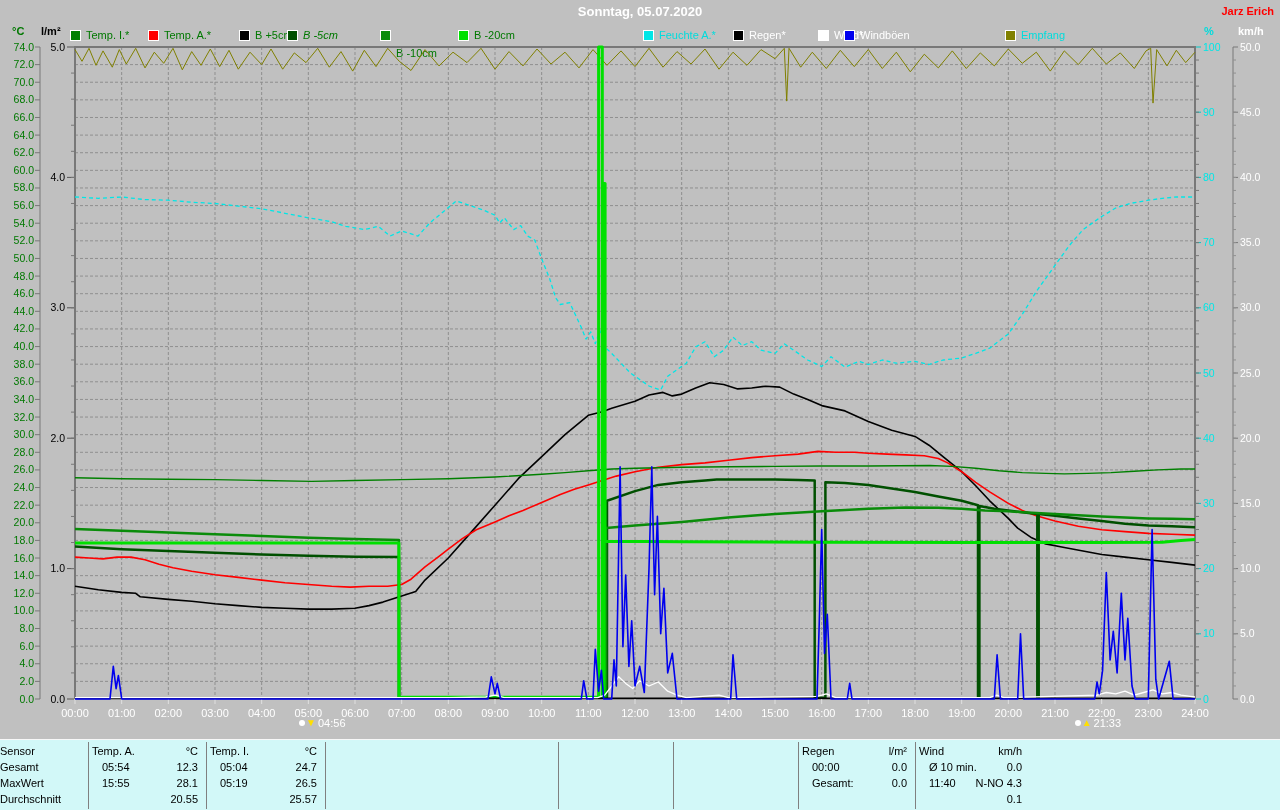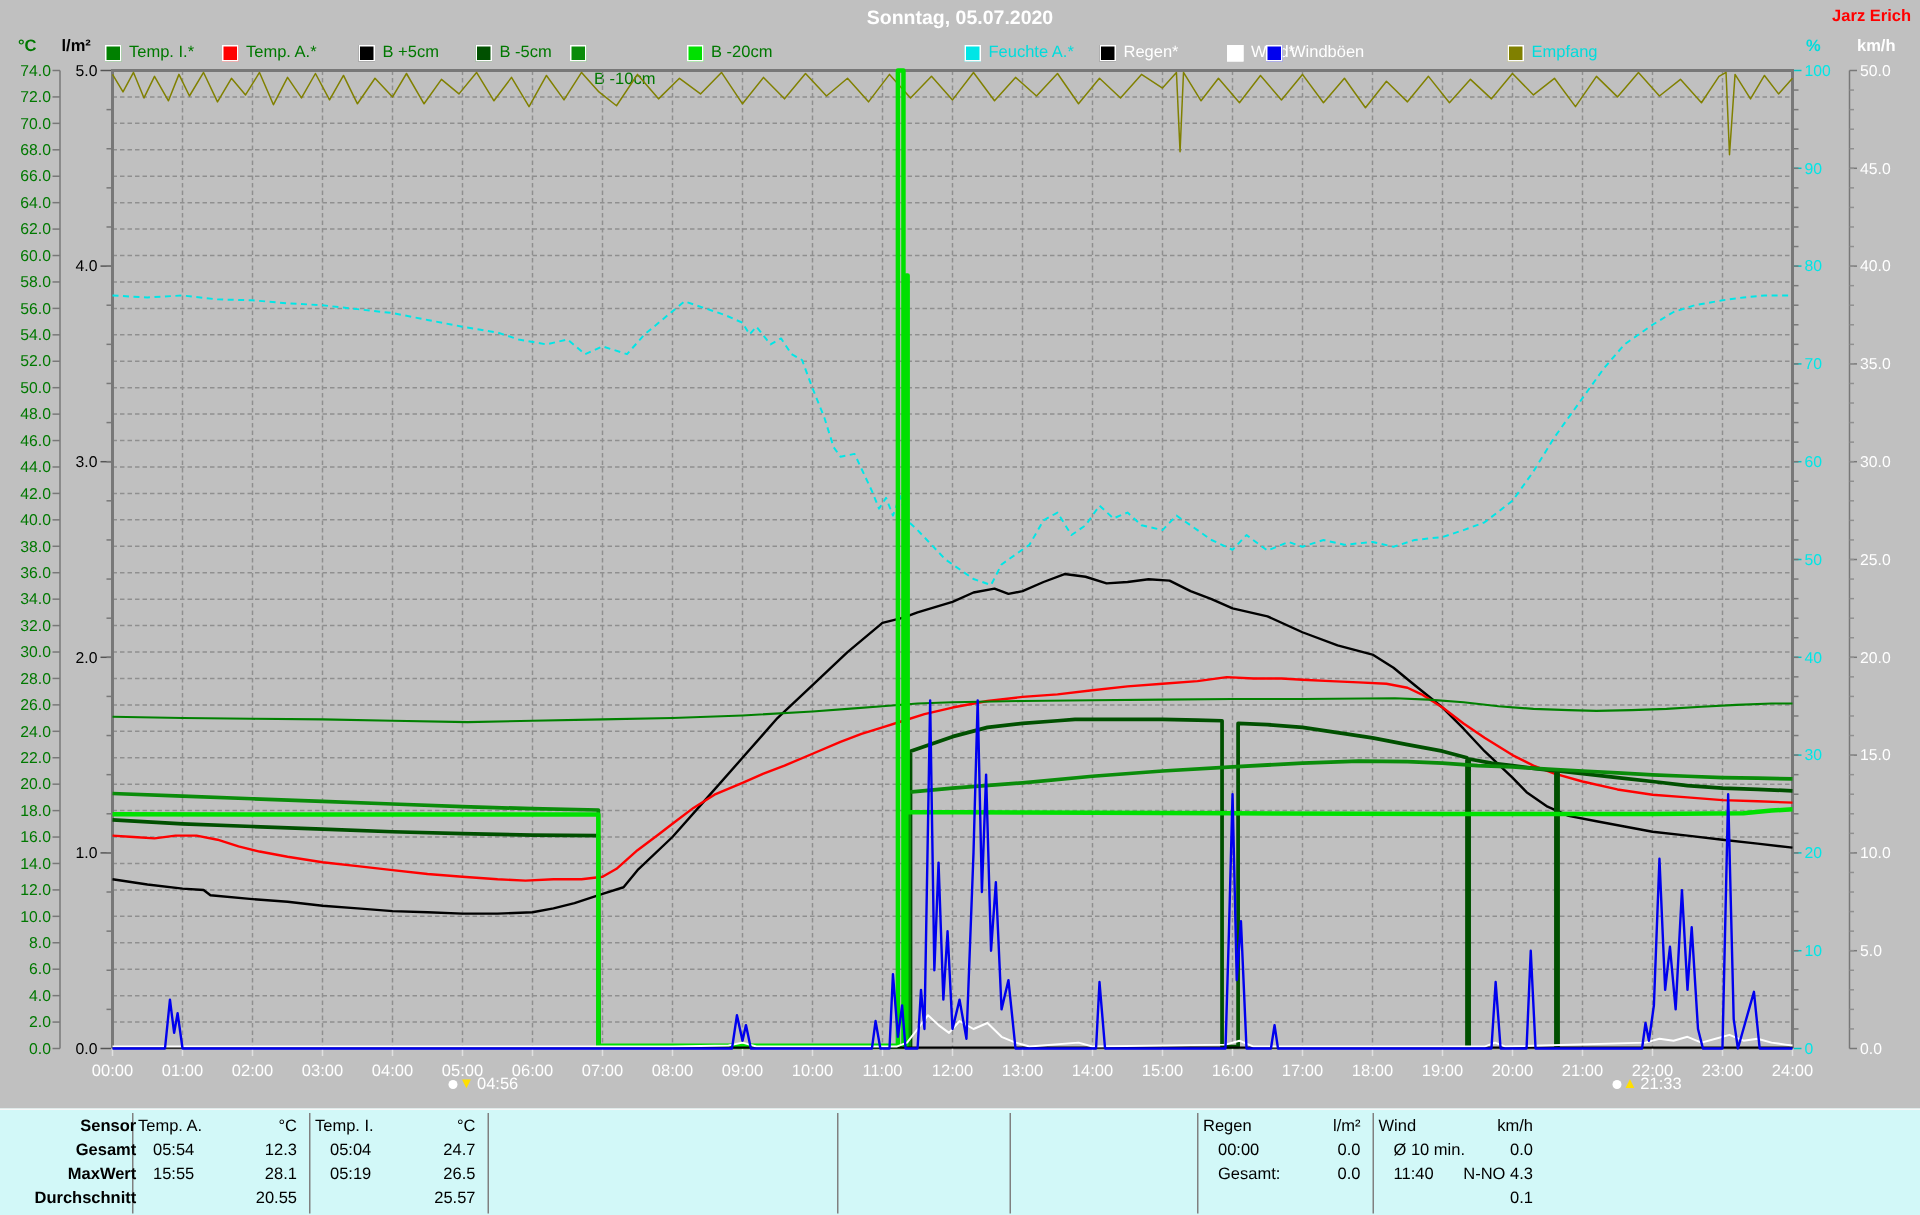--- a/index.html
+++ b/index.html
@@ -11,22 +11,22 @@
   #author{top:5px;right:6px;color:#ff0000;font-size:11px;font-weight:bold;}
   .unit-label{font-size:11px;font-weight:bold;top:25px;}
   #chart-wrap{top:0;left:0;}
   #legend{top:29px;left:0;width:1280px;height:14px;}
   .legend-item{position:absolute;top:0;height:13px;display:flex;align-items:center;}
   .legend-swatch{width:9px;height:9px;border:1px solid #ffffff;margin-right:5px;flex:none;}
   .legend-text{font-size:11px;line-height:13px;white-space:nowrap;}
   #info-table{top:739px;left:0;width:1280px;height:71px;background:#d2f8f8;
               border-top:1px solid #f8f8f8;}
   .tbl-divider{position:absolute;top:2px;bottom:2px;width:1px;background:#808080;}
-  .tbl-rowlabels{position:absolute;left:23px;top:3px;font-size:11px;font-weight:bold;
-                 color:#000;line-height:16px;text-align:right;}
+  .tbl-rowlabels{position:absolute;left:0;top:3px;font-size:11px;font-weight:normal;
+                 color:#000;line-height:16px;}
   .tbl-col{position:absolute;top:3px;font-size:11px;color:#000;line-height:16px;}
   .tbl-line{display:flex;justify-content:space-between;}
   .tbl-line .l{padding-left:10px;white-space:nowrap;}
   .tbl-line .r{padding-right:4px;white-space:nowrap;}
   .tbl-head{font-weight:normal;}
   .sun-marker{position:absolute;top:716px;height:14px;display:flex;align-items:center;
               font-size:11px;color:#ffffff;}
   .sun-glyph{color:#ffdf00;font-size:10px;margin-right:2px;line-height:10px;}
   .sun-dot{width:6px;height:6px;background:#ffffff;border-radius:50%;margin-right:1px;}
 </style>
@@ -47,21 +47,21 @@
       <span class="legend-text" style="color: rgb(0, 120, 0);">Temp. I.*</span>
     </div>
     <div class="legend-item" style="left: 148px;">
       <span class="legend-swatch" style="background: rgb(255, 0, 0);"></span>
       <span class="legend-text" style="color: rgb(0, 120, 0);">Temp. A.*</span>
     </div>
     <div class="legend-item" style="left: 222px; margin-left: 17px;">
       <span class="legend-swatch" style="background: rgb(0, 0, 0);"></span>
       <span class="legend-text" style="color: rgb(0, 120, 0);">B +5cm</span>
     </div>
-    <div class="legend-item" style="left: 317px;">
+    <div class="legend-item" style="left: 287px; font-style: italic;">
       <span class="legend-swatch" style="background: rgb(0, 80, 0);"></span>
       <span class="legend-text" style="color: rgb(0, 120, 0);">B -5cm</span>
     </div>
     <div class="legend-item" style="left: 380px;">
       <span class="legend-swatch" style="background: rgb(10, 140, 10);"></span>
       <span class="legend-text" style="color: rgb(0, 120, 0); margin-top: 36px;">B -10cm</span>
     </div>
     <div class="legend-item" style="left: 458px;">
       <span class="legend-swatch" style="background: rgb(0, 224, 0);"></span>
       <span class="legend-text" style="color: rgb(0, 120, 0);">B -20cm</span>

